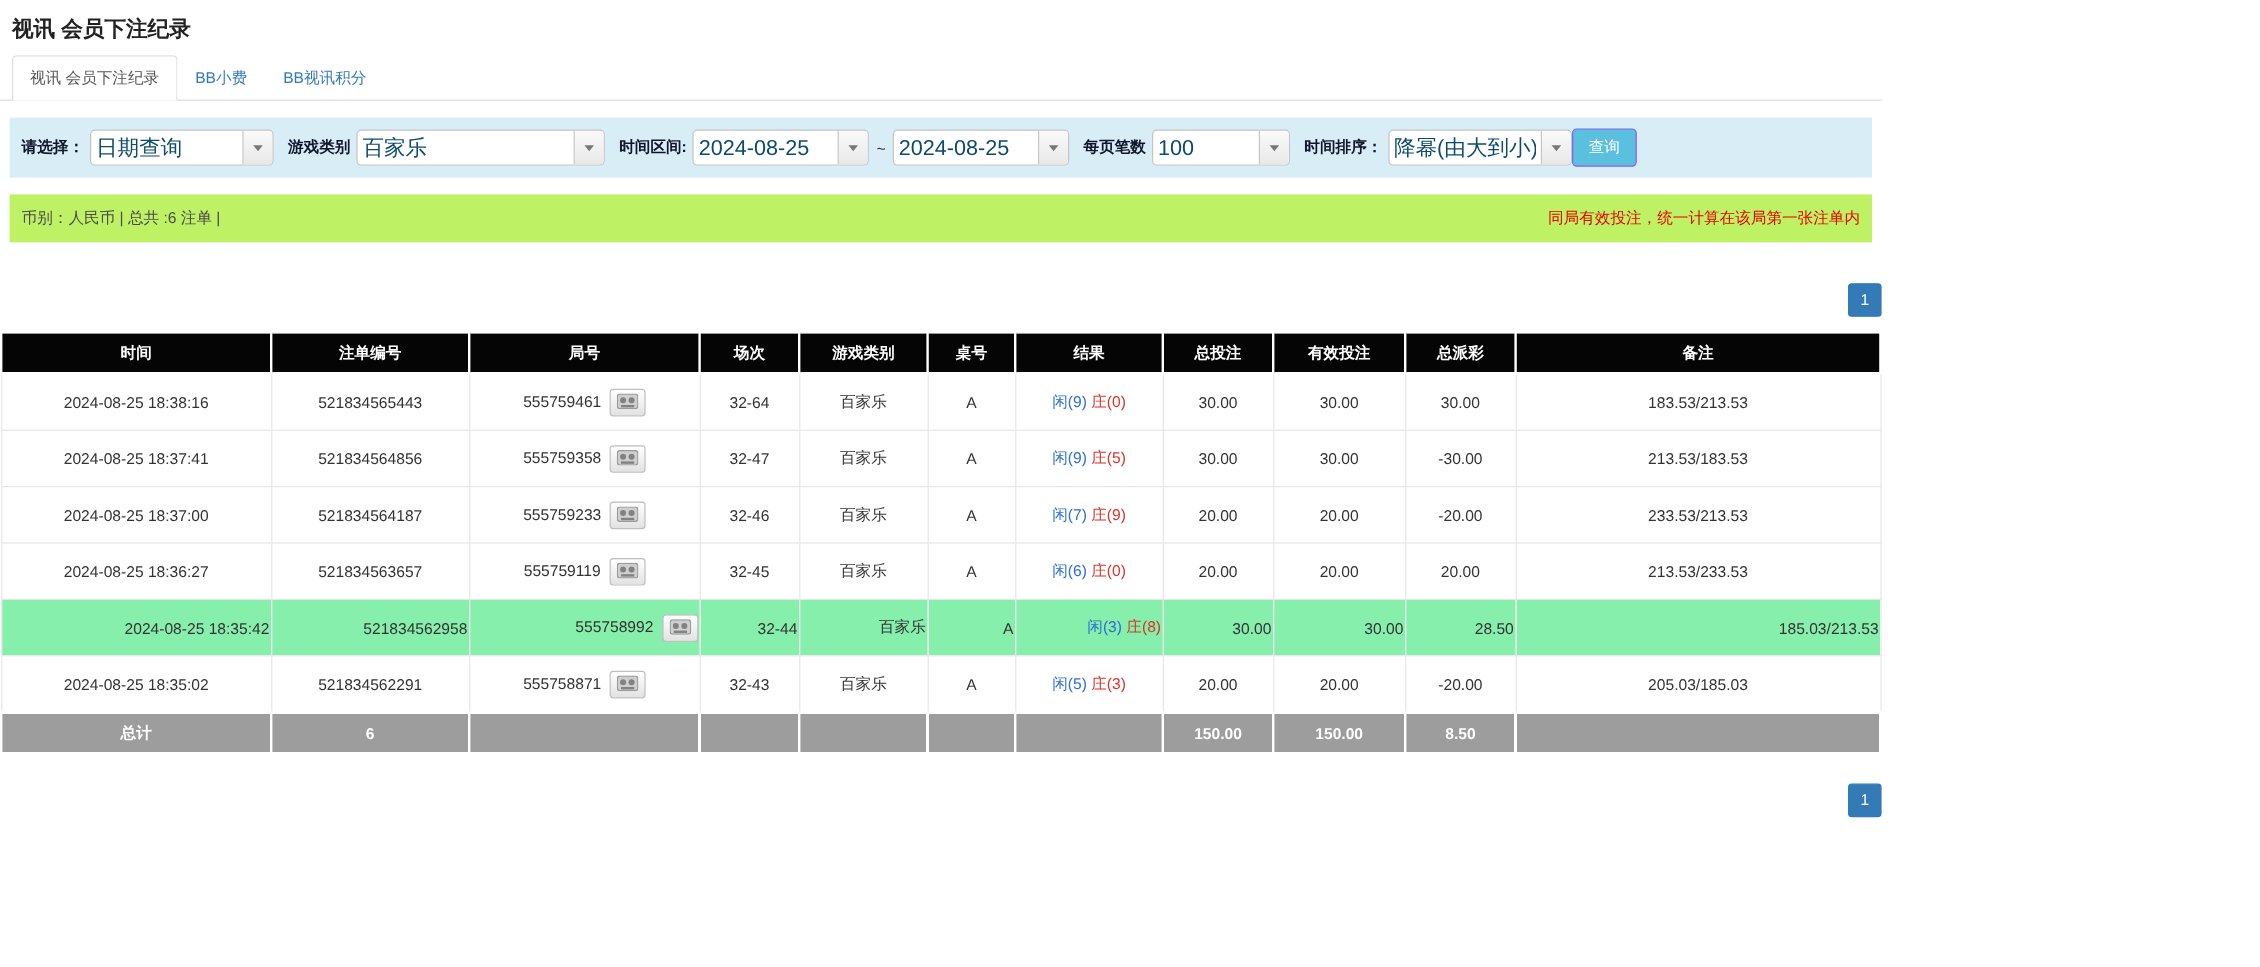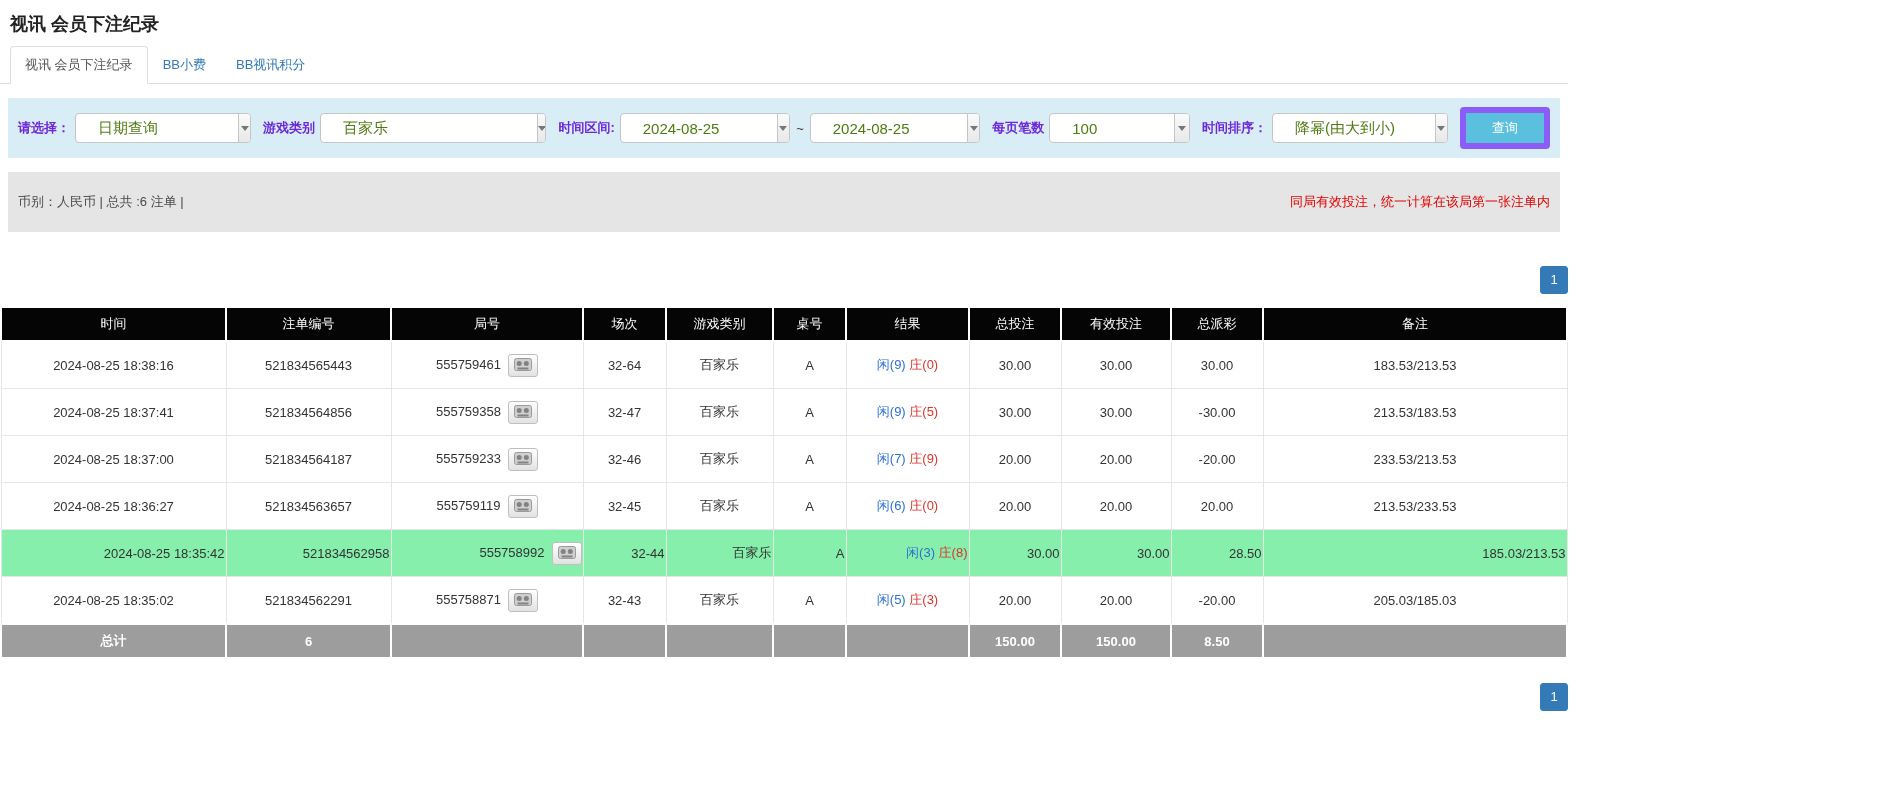--- a/index.html
+++ b/index.html
@@ -12,48 +12,48 @@
   
   .page-title{font-size:18px;font-weight:bold;color:#222;margin:12px 0 10px 10px;}
   
   .tabs{display:flex;border-bottom:1px solid #ddd;padding-left:10px;align-items:flex-end;}
   .tab{padding:9px 14px;color:#337ab7;cursor:pointer;border:1px solid transparent;
        border-radius:4px 4px 0 0;margin-bottom:-1px;background:transparent;}
   .tab.active{background:#fff;border-color:#ddd #ddd #fff;color:#555;cursor:default;}
   
   .filter-bar{background:#d9edf7;margin:14px 8px 0;padding:9px 10px;display:flex;
               align-items:center;white-space:nowrap;}
-  .flabel{color:#6d28d9;font-weight:bold;margin:0 5px 0 12px;}
+  .flabel{color:#0f172a;font-weight:bold;margin:0 5px 0 12px;}
   .flabel.first{margin-left:0;}
   .tilde{margin:0 6px;color:#333;}
   .combo{display:inline-flex;align-items:stretch;border:1px solid #c5c5c5;border-radius:4px;
          background:#fff;height:28px;overflow:hidden;}
-  .combo input{border:none;outline:none;background:transparent;padding:0 22px;font-size:15px;
-               font-family:inherit;color:#4d7c0f;}
+  .combo input{border:none;outline:none;background:transparent;padding:0 4px;font-size:18px;
+               font-family:inherit;color:#0c4a6e;}
   .caret-btn{width:24px;border-left:1px solid #c5c5c5;background:linear-gradient(#fafafa,#e8e8e8);
              display:flex;align-items:center;justify-content:center;cursor:pointer;}
   .caret{width:0;height:0;border-left:4px solid transparent;border-right:4px solid transparent;
          border-top:5px solid #777;}
-  .search-btn{margin-left:12px;background:#5bc0de;border:6px solid #8b5cf6;color:#fff;
-              font-size:13px;padding:6px 26px;border-radius:4px;cursor:pointer;font-family:inherit;}
-  
-  .info-bar{background:#e5e5e5;margin:14px 8px 0;padding:21px 10px;display:flex;
+  .search-btn{background:#5bc0de;border:1px solid #8b5cf6;color:#fff;
+              font-size:13px;padding:6px 13px;border-radius:4px;cursor:pointer;font-family:inherit;}
+  
+  .info-bar{background:#bef264;margin:14px 8px 0;padding:11px 10px;display:flex;
             justify-content:space-between;align-items:center;}
   .info-left{color:#4a4a4a;}
   .info-right{color:#e60000;}
   
   .pager{text-align:right;}
   .pager.top{margin:34px 0 12px;}
   .pager.bottom{margin:24px 0 20px;}
   .page-btn{display:inline-block;min-width:18px;padding:0 4px;height:26px;line-height:26px;
             text-align:center;background:#337ab7;border:1px solid #337ab7;color:#fff;
             border-radius:3px;cursor:pointer;font-size:13px;}
   
   table.records{width:100%;border-collapse:collapse;table-layout:fixed;font-size:13px;}
-  table.records th{background:#050505;color:#fff;font-weight:normal;height:30px;
+  table.records th{background:#050505;color:#fff;font-weight:bold;height:30px;
                    border:2px solid #fff;text-align:center;}
   table.records td{height:44px;text-align:center;border:1px solid #e6e6e6;background:#fff;
                    color:#333;overflow:hidden;}
   tr.highlight td{background:#86efac;text-align:right;}
   tr.summary td{background:#9d9d9d;color:#fff;border:2px solid #fff;height:30px;font-weight:bold;}
   .link-blue{color:#337ab7;cursor:pointer;}
   .res-player{color:#2d6fd2;}
   .res-banker{color:#d9342b;}
   .neg{color:#e4393c;}
   .video-btn{margin-left:7px;padding:2px 5px 1px;background:linear-gradient(#fff,#e2e2e2);

